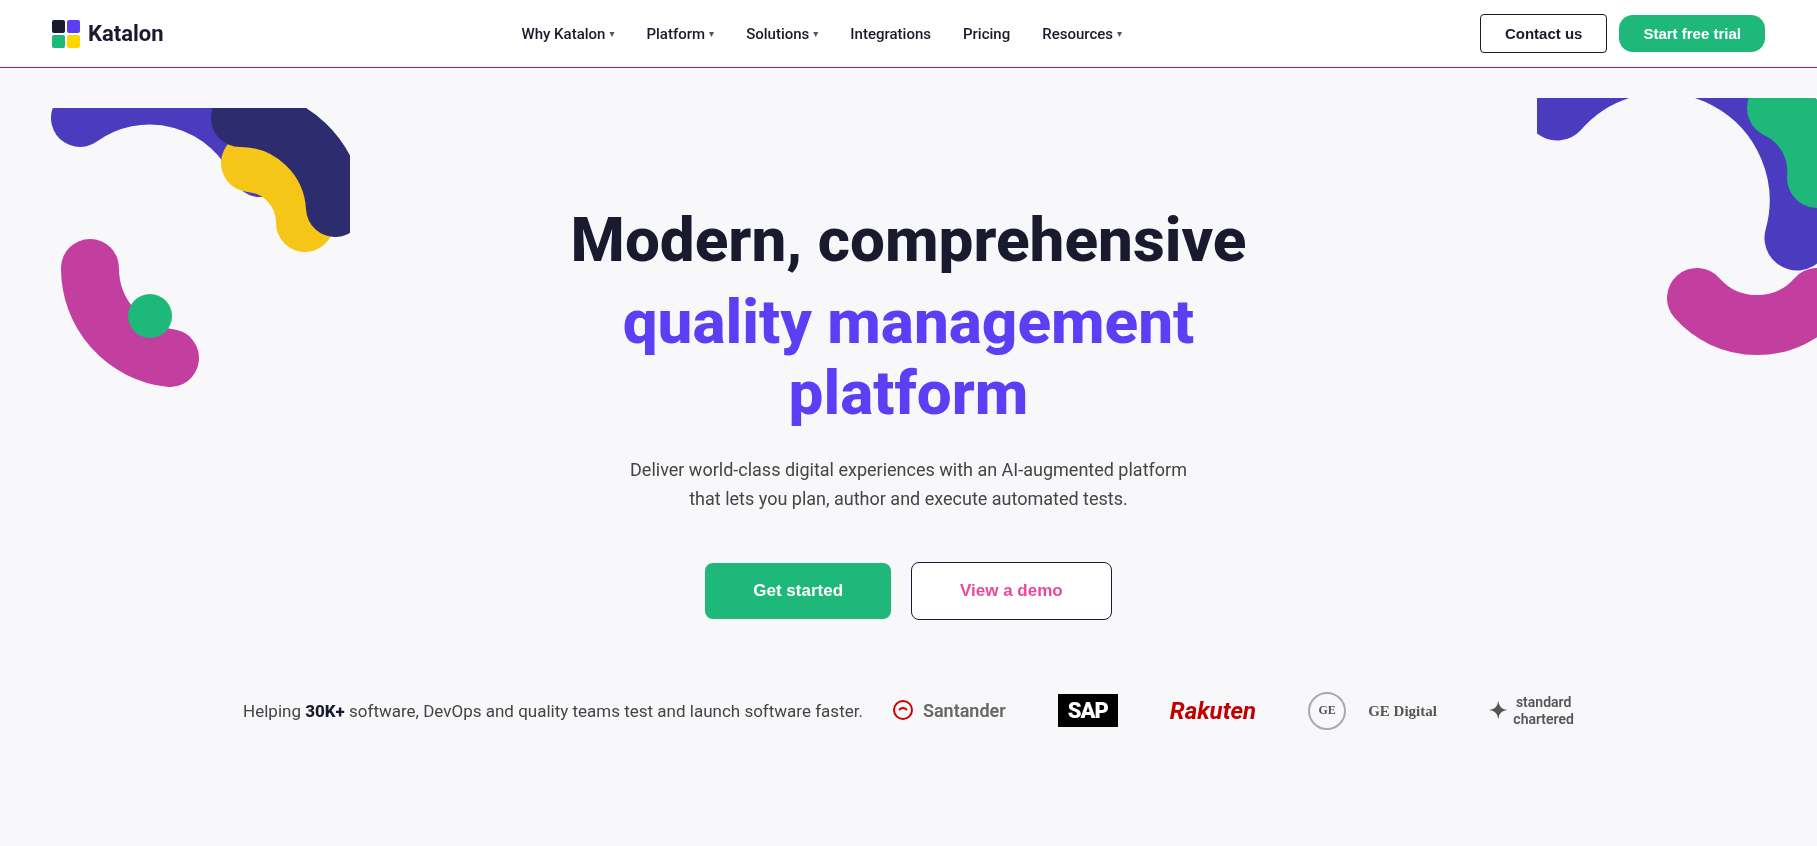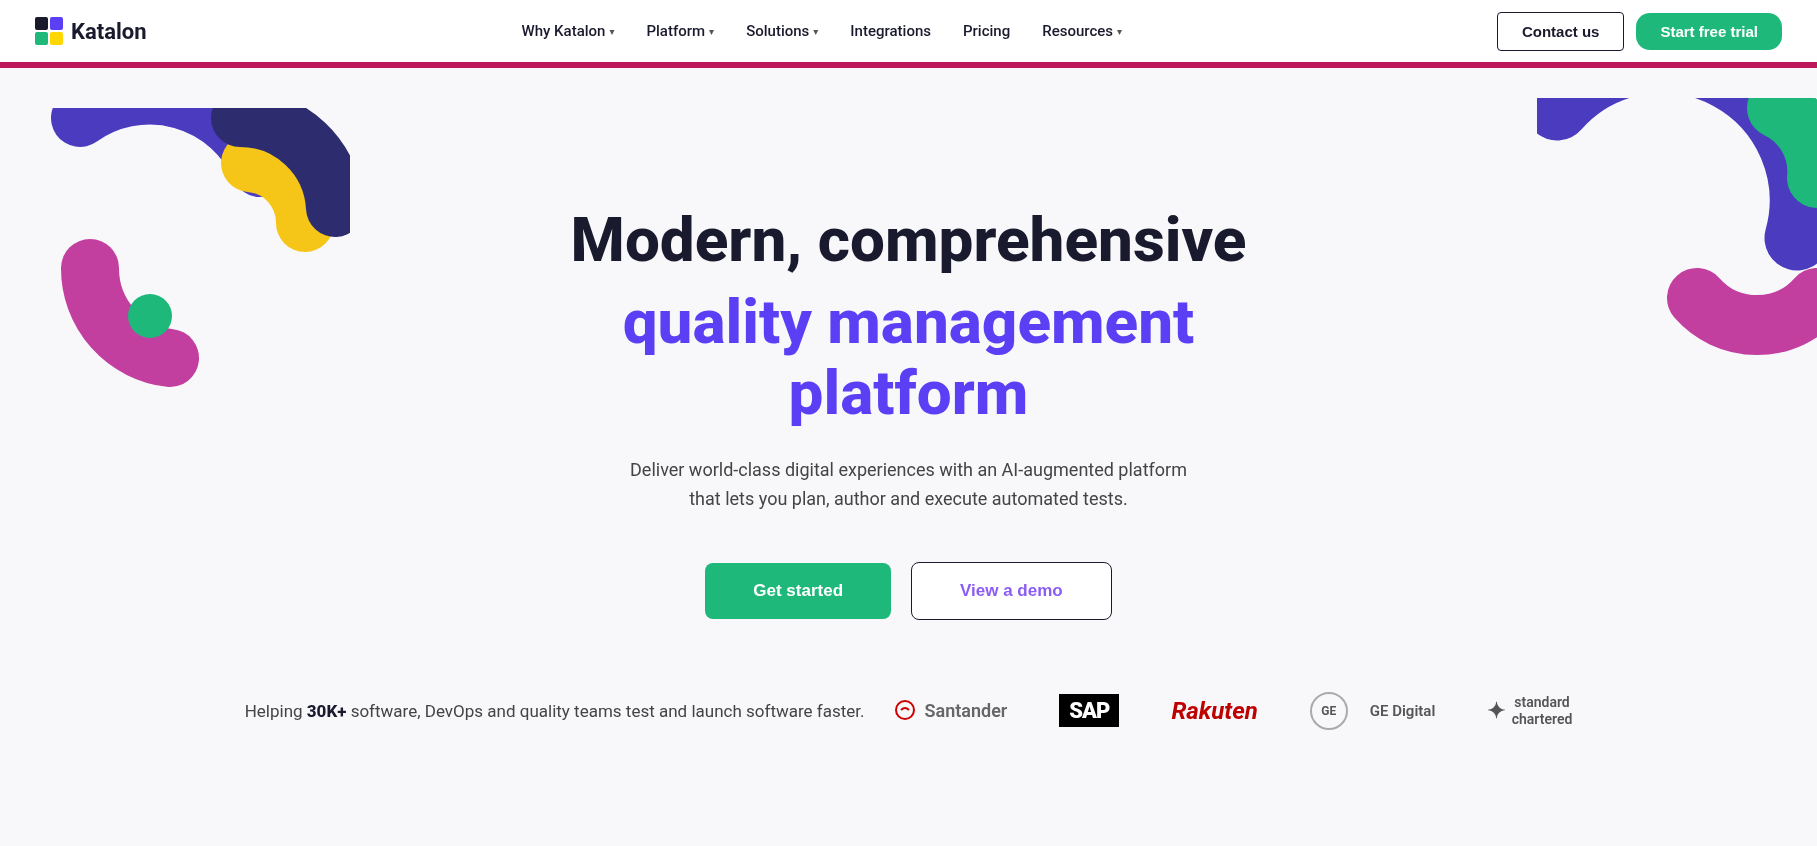--- a/index.html
+++ b/index.html
@@ -1,21 +1,21 @@
 <!DOCTYPE html>
 <html><head>
   <meta charset="utf-8">
   <style>
     * { margin: 0; padding: 0; box-sizing: border-box; }
     body { font-family: -apple-system, BlinkMacSystemFont, 'Segoe UI', Roboto, sans-serif; background: #fff; overflow-x: hidden; }
 
     
     nav {
       display: flex; align-items: center; justify-content: space-between;
-      padding: 0 35px; height: 68px; border-bottom: 6px solid #be185d;
+      padding: 0 52px; height: 68px; border-bottom: 1px solid #be185d;
       background: #fff; position: relative; z-index: 10;
     }
     .nav-logo {
       display: flex; align-items: center; gap: 8px; text-decoration: none;
     }
     .nav-logo-icon {
       width: 28px; height: 28px;
     }
     .nav-logo-text {
       font-size: 22px; font-weight: 700; color: #1a1a2e;
@@ -75,21 +75,21 @@
     }
     .hero-ctas {
       display: flex; gap: 20px; align-items: center; margin-bottom: 72px;
     }
     .btn-get-started {
       padding: 18px 48px; background: #1db87a; color: #fff;
       border: none; border-radius: 8px; font-size: 17px; font-weight: 700;
       cursor: pointer; transition: background 0.15s;
     }
     .btn-demo {
-      padding: 18px 48px; background: #fff; color: #8b5cf6;
+      padding: 18px 48px; background: #fff; color: #ec4899;
       border: 1.5px solid #1a1a2e; border-radius: 8px; font-size: 17px;
       font-weight: 600; cursor: pointer; transition: background 0.15s;
     }
 
     
     .social-proof {
       display: flex; flex-direction: row; align-items: center; gap: 28px;
     }
     .social-text {
       font-size: 17px; color: #444;
@@ -103,21 +103,21 @@
       color: #555; font-size: 22px; font-weight: 600;
     }
 
     
     .santander-logo { font-size: 18px; color: #666; }
     .sap-logo {
       background: #000; color: #fff; padding: 4px 10px;
       font-size: 22px; font-weight: 900; letter-spacing: -1px;
     }
     .rakuten-logo { font-size: 22px; font-weight: 600; color: #444; }
-    .ge-logo-wrap { display: flex; gap: 22px; }
+    .ge-logo-wrap { display: flex; gap: 22px; font-family: Liberation Serif, serif; }
     .ge-circle {
       width: 38px; height: 38px; border-radius: 50%; border: 2px solid #aaa;
       display: flex; align-items: center; justify-content: center;
       font-size: 12px; font-weight: 700; color: #555;
     }
     .ge-text { font-size: 15px; color: #555; font-weight: 600; line-height: 1.2; }
     .sc-logo { display: flex; align-items: center; gap: 6px; }
     .sc-icon { font-size: 22px; color: #555; }
     .sc-text { font-size: 14px; color: #555; font-weight: 600; line-height: 1.2; }
   </style>

